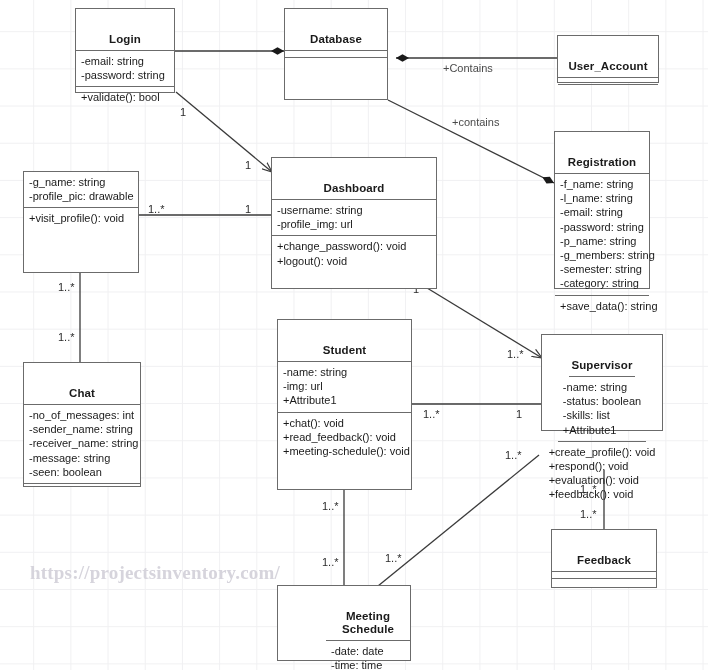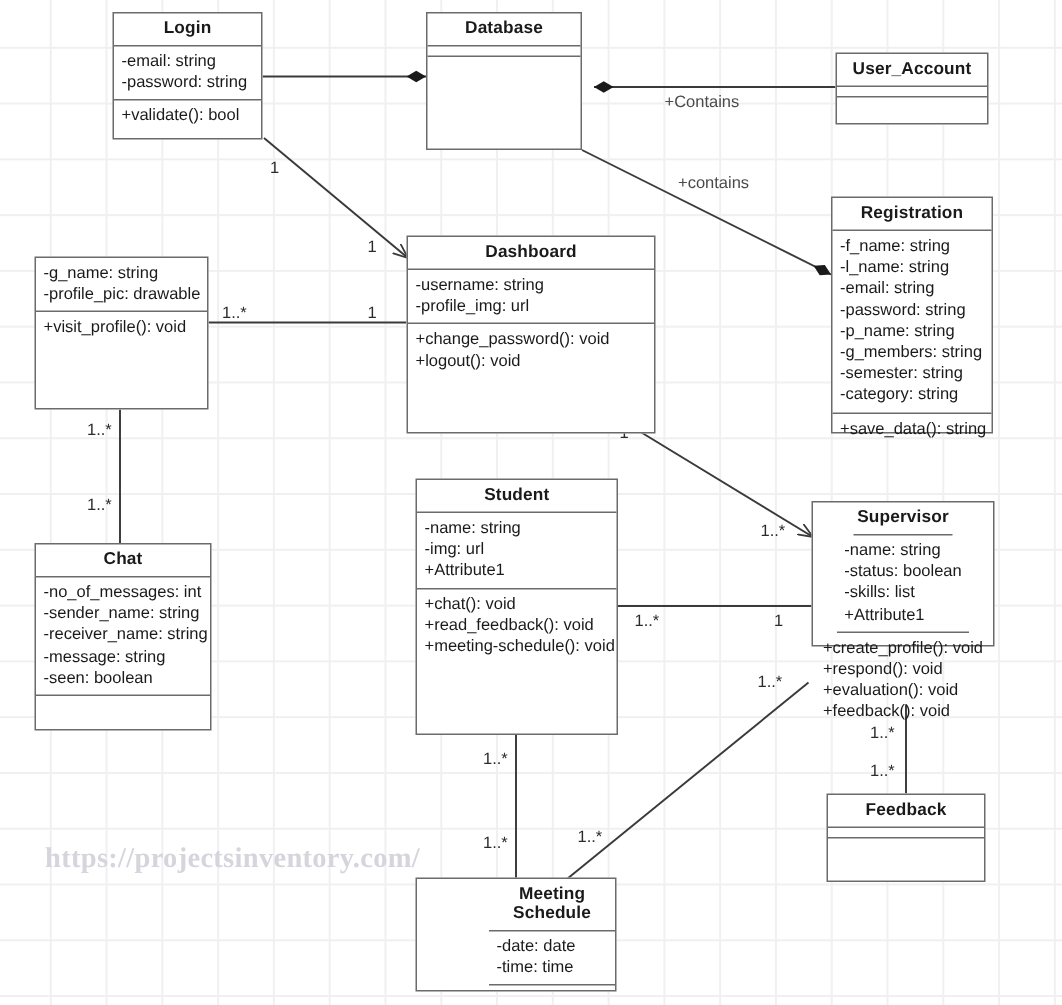--- a/index.html
+++ b/index.html
@@ -36,20 +36,21 @@
   }
   .uml-title {
     text-align: center;
     font-weight: bold;
     font-size: 11.5px;
     color: #1a1a1a;
     padding: 4px 2px 4px 2px;
     border-bottom: 1.4px solid #6b6b6b;
     line-height: 13px;
     letter-spacing: 0.1px;
+    margin-top: 20px;
   }
   .uml-compartment {
     padding: 3px 5px 4px 5px;
     font-size: 11px;
     color: #1a1a1a;
     line-height: 14.2px;
     border-bottom: 1.4px solid #6b6b6b;
   }
   .uml-compartment.last {
     border-bottom: none;
@@ -172,21 +173,21 @@
     <div class="uml-compartment empty-thin"></div>
     <div class="uml-compartment last"></div>
   </div>
 
   <div class="uml-class" style="left:557px; top:35px; width:102px; height:48px;">
     <div class="uml-title">User_Account</div>
     <div class="uml-compartment empty-thin"></div>
     <div class="uml-compartment last"></div>
   </div>
 
-  <div class="uml-class" style="left:554px; top:131px; width:108px; height:158px;">
+  <div class="uml-class" style="left:554px; top:131px; width:96px; height:158px;">
     <div class="uml-title">Registration</div>
     <div class="uml-compartment">
       <div class="uml-row">-f_name: string</div>
       <div class="uml-row">-l_name: string</div>
       <div class="uml-row">-email: string</div>
       <div class="uml-row">-password: string</div>
       <div class="uml-row">-p_name: string</div>
       <div class="uml-row">-g_members: string</div>
       <div class="uml-row">-semester: string</div>
       <div class="uml-row">-category: string</div>

